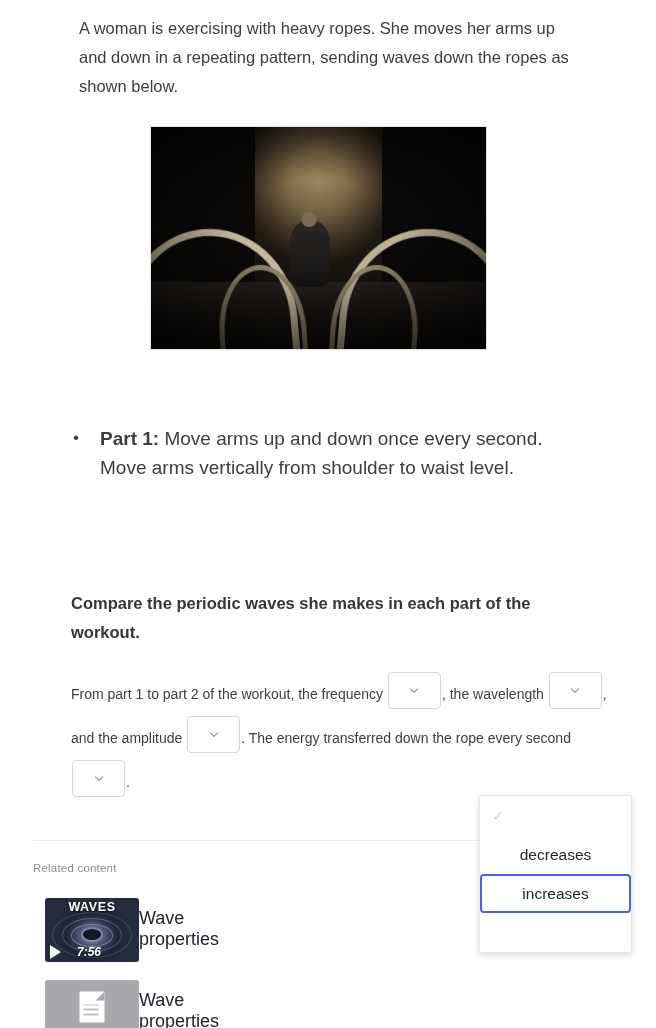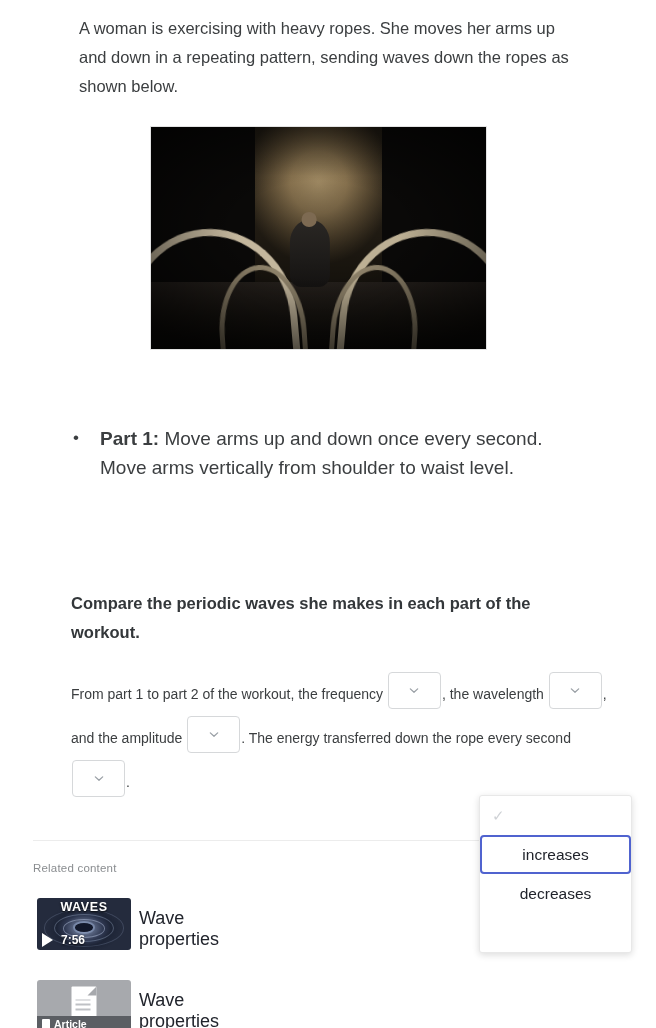--- a/index.html
+++ b/index.html
@@ -131,21 +131,21 @@
   }
 
   
   .divider { position:absolute; left:33px; top:840px; width:590px; height:1px; background:#ececec; }
   .rel-label { position:absolute; left:33px; top:862px; font-size:11.5px; font-weight:normal; color:#8a8d90; letter-spacing:.2px; }
 
   .rel-item { position:absolute; left:33px; height:52px; }
   .rel-item.one { top:898px; }
   .rel-item.two { top:980px; }
 
-  .thumb { position:absolute; left:4px; top:0; width:94px; height:52px; border-radius:3px; overflow:hidden; }
+  .thumb { position:absolute; left:12px; top:0; width:94px; height:64px; border-radius:3px; overflow:hidden; }
 
   
   .thumb.video {
     background:
       radial-gradient(ellipse 40% 48% at 50% 58%, #8f9ab4 0%, #5b6783 26%, #2e3750 52%, #1d2436 72%, #242b3d 100%),
       linear-gradient(to bottom,#3a4256,#1b2130);
   }
   .thumb.video .ring {
     position:absolute; border:1px solid rgba(190,205,230,.45); border-radius:50%;
   }
@@ -156,21 +156,21 @@
     position:absolute; left:40%; top:49%; width:20%; height:17%;
     background:#12182a; border-radius:50%;
     box-shadow:0 0 0 2px rgba(150,170,205,.5);
   }
   .waves-txt {
     position:absolute; left:0; right:0; top:2px;
     text-align:center; color:#ffffff; font-size:12.5px; font-weight:bold;
     letter-spacing:.6px; text-shadow:0 1px 2px rgba(0,0,0,.85);
   }
   .play-row {
-    position:absolute; left:5px; bottom:3px; display:flex; align-items:center; gap:8px;
+    position:absolute; left:5px; bottom:3px; display:flex; align-items:center; gap:16px;font-style:italic;
   }
   .play-tri {
     width:0; height:0; border-left:11px solid #ffffff;
     border-top:7px solid transparent; border-bottom:7px solid transparent;
   }
   .dur { color:#ffffff; font-size:12px; font-weight:bold; text-shadow:0 1px 2px rgba(0,0,0,.8); }
 
   
   .thumb.article { background:#a7a9ad; }
   .doc-icon {
@@ -294,17 +294,17 @@
         <span class="lbl">Article</span>
       </div>
     </div>
     <div class="rel-title">Wave properties</div>
   </div>
 
   <div class="dd-panel">
     <div class="dd-item blank">
       <span class="tick">✓</span>
     </div>
+    <div class="dd-item">decreases</div>
     <div class="dd-item sel">increases</div>
-    <div class="dd-item">decreases</div>
   </div>
 
 </div>
 
 </body></html>

